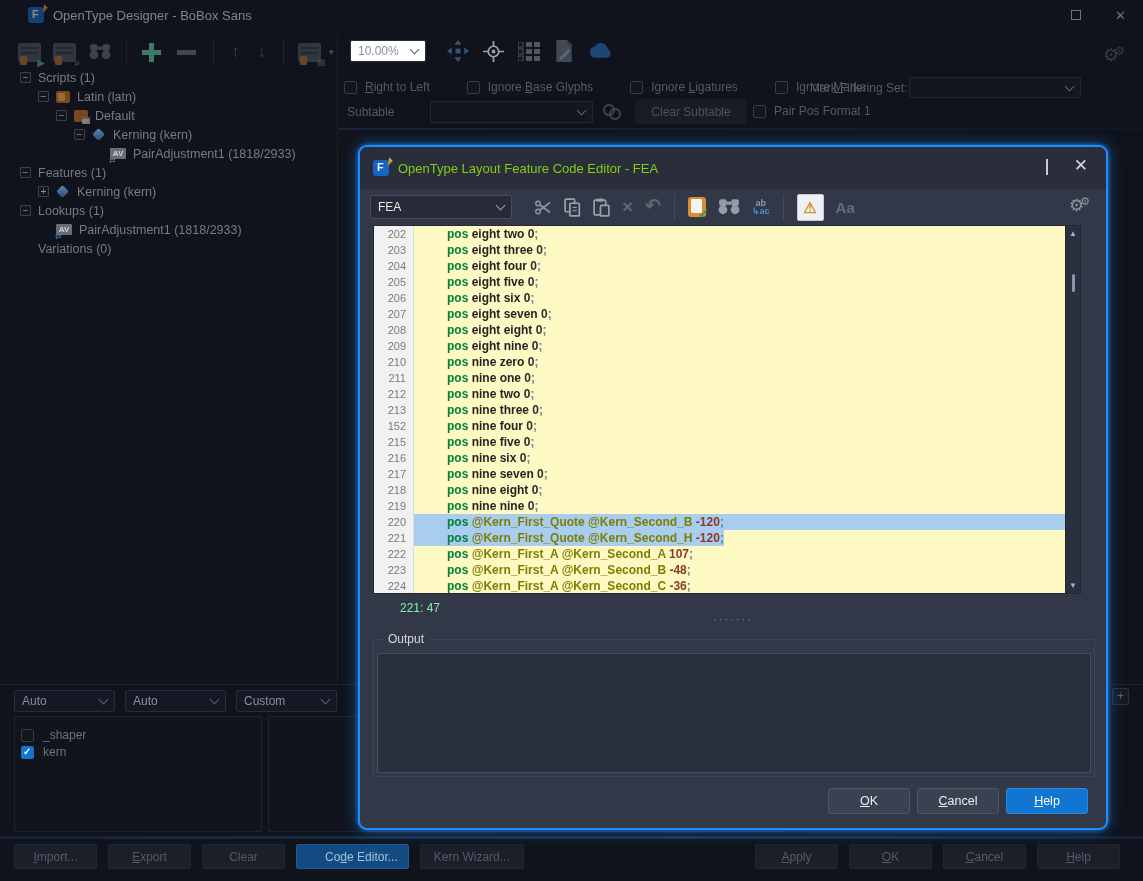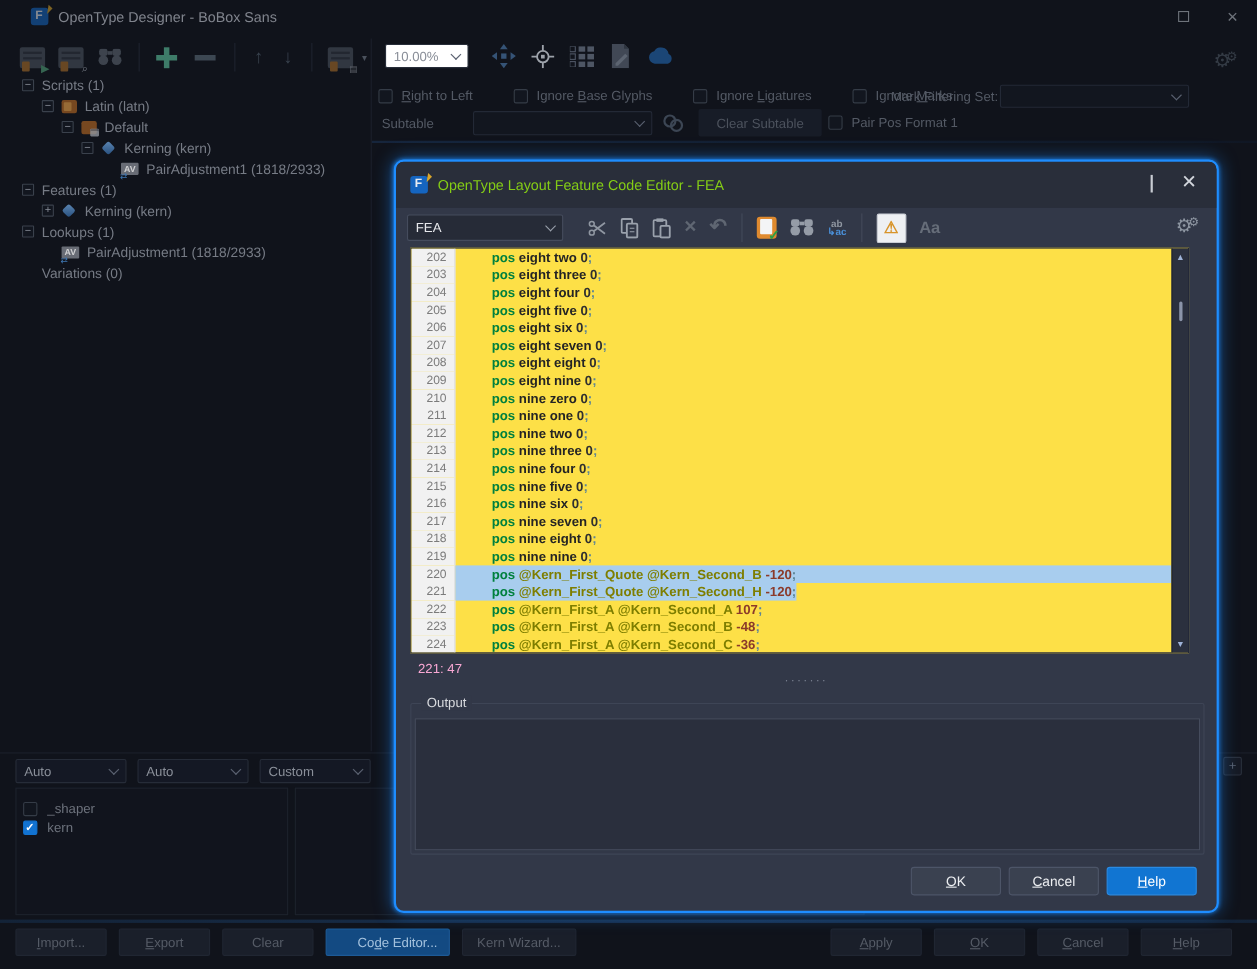--- a/index.html
+++ b/index.html
@@ -107,40 +107,40 @@
   .ic-compile::before{content:"";position:absolute;left:3px;top:2px;width:11px;height:14px;background:#f3f4f6;border-radius:1px;}
   .ic-compile::after{content:"✓";position:absolute;right:-3px;bottom:-4px;color:#2f9e44;font-size:13px;font-weight:bold;}
   .ic-replace{display:flex;flex-direction:column;line-height:8px;font-size:9px;font-weight:bold;color:#8f96a1;}
   .ic-replace .r2{color:#4a90d9;}
   .ic-warn{width:27px;height:27px;background:#eef0f3;border:1px solid #c9cdd5;border-radius:2px;color:#d8942a;font-size:15px;font-weight:bold;line-height:25px;text-align:center;}
   .ic-case{font-size:15px;font-weight:bold;color:#666d79;}
   #dlg-gear{position:absolute;right:16px;top:48px;color:#8d95a1;font-size:17px;}
   #dlg-gear .g2{font-size:11px;margin-left:-4px;vertical-align:top;}
 
   
-  #editor{position:absolute;left:13px;top:78px;width:708px;height:369px;background:#fde047;border:1px solid #232838;}
+  #editor{position:absolute;left:13px;top:78px;width:708px;height:369px;background:#fef9c3;border:1px solid #232838;}
   #code{position:absolute;left:0;top:0;right:15px;bottom:0;overflow:hidden;}
   .cl{display:flex;height:16px;font-family:"DejaVu Sans Mono","Liberation Mono",monospace;font-size:12px;line-height:16px;font-weight:bold;}
   .ln{flex:0 0 40px;background:#f1f1f1;border-right:1px solid #dcdcdc;color:#7b7b7b;text-align:right;padding-right:7px;font-size:11px;font-weight:normal;}
   .ct{flex:1;white-space:pre;color:#242424;}
   .ctin{display:inline-block;padding-left:33px;height:16px;}
   .sel-full{background:var(--sel);}
   .sel-text{background:var(--sel);}
   .tk-kw{color:var(--kw);}
   .tk-cls{color:var(--cls);}
   .tk-num{color:var(--num);}
   .tk-num0{color:#2f2f2f;}
   .tk-p{color:#5d8596;}
   #vscroll{position:absolute;right:0;top:0;width:15px;bottom:0;background:#2b303e;border-left:1px solid #20242f;}
   #vscroll .up,#vscroll .dn{position:absolute;left:0;width:100%;text-align:center;color:#9fb3d8;font-size:8px;}
   #vscroll .up{top:3px;}
   #vscroll .dn{bottom:3px;}
   #vscroll .thumb{position:absolute;left:6px;top:48px;width:3px;height:18px;background:#8a93a8;border-radius:2px;}
 
-  #dlg-status{position:absolute;left:20px;top:454px;font-size:12px;color:#f9a8d4;}
+  #dlg-status{position:absolute;left:40px;top:454px;font-size:12px;color:#86efac;}
   #splitter{position:absolute;left:0;top:468px;width:100%;text-align:center;color:#7a8292;font-size:11px;letter-spacing:2px;height:10px;line-height:8px;}
   #output-box{position:absolute;left:13px;top:492px;width:722px;height:138px;border:1px solid #3e4556;border-radius:2px;}
   #output-label{position:absolute;left:9px;top:-8px;background:#323848;padding:0 5px;color:#d8dade;font-size:12px;}
   #output-inner{position:absolute;left:3px;right:3px;top:13px;bottom:3px;background:#2a2f3d;border:1px solid #454c5d;color:#aab0ba;padding:6px;font-size:12px;}
   #dlg-buttons{position:absolute;left:0;top:641px;width:100%;height:28px;}
   .dbtn{position:absolute;height:26px;width:82px;background:#3a4150;border:1px solid #4d5568;border-radius:3px;color:#eceef1;display:flex;align-items:center;justify-content:center;font-size:12.5px;}
   .dbtn.primary{background:var(--accent);border-color:#2a8ae2;color:#fff;}
   u{text-decoration:underline;}
 </style>
 </head>
@@ -459,21 +459,21 @@
           </div>
           <div class="cl">
             <span class="ln">212</span>
             <span class="ct"><span class="ctin"><span class="tk-kw">pos</span> nine two <span class="tk-num0">0</span><span class="tk-p">;</span></span></span>
           </div>
           <div class="cl">
             <span class="ln">213</span>
             <span class="ct"><span class="ctin"><span class="tk-kw">pos</span> nine three <span class="tk-num0">0</span><span class="tk-p">;</span></span></span>
           </div>
           <div class="cl">
-            <span class="ln">214</span>
+            <span class="ln">152</span>
             <span class="ct"><span class="ctin"><span class="tk-kw">pos</span> nine four <span class="tk-num0">0</span><span class="tk-p">;</span></span></span>
           </div>
           <div class="cl">
             <span class="ln">215</span>
             <span class="ct"><span class="ctin"><span class="tk-kw">pos</span> nine five <span class="tk-num0">0</span><span class="tk-p">;</span></span></span>
           </div>
           <div class="cl">
             <span class="ln">216</span>
             <span class="ct"><span class="ctin"><span class="tk-kw">pos</span> nine six <span class="tk-num0">0</span><span class="tk-p">;</span></span></span>
           </div>

